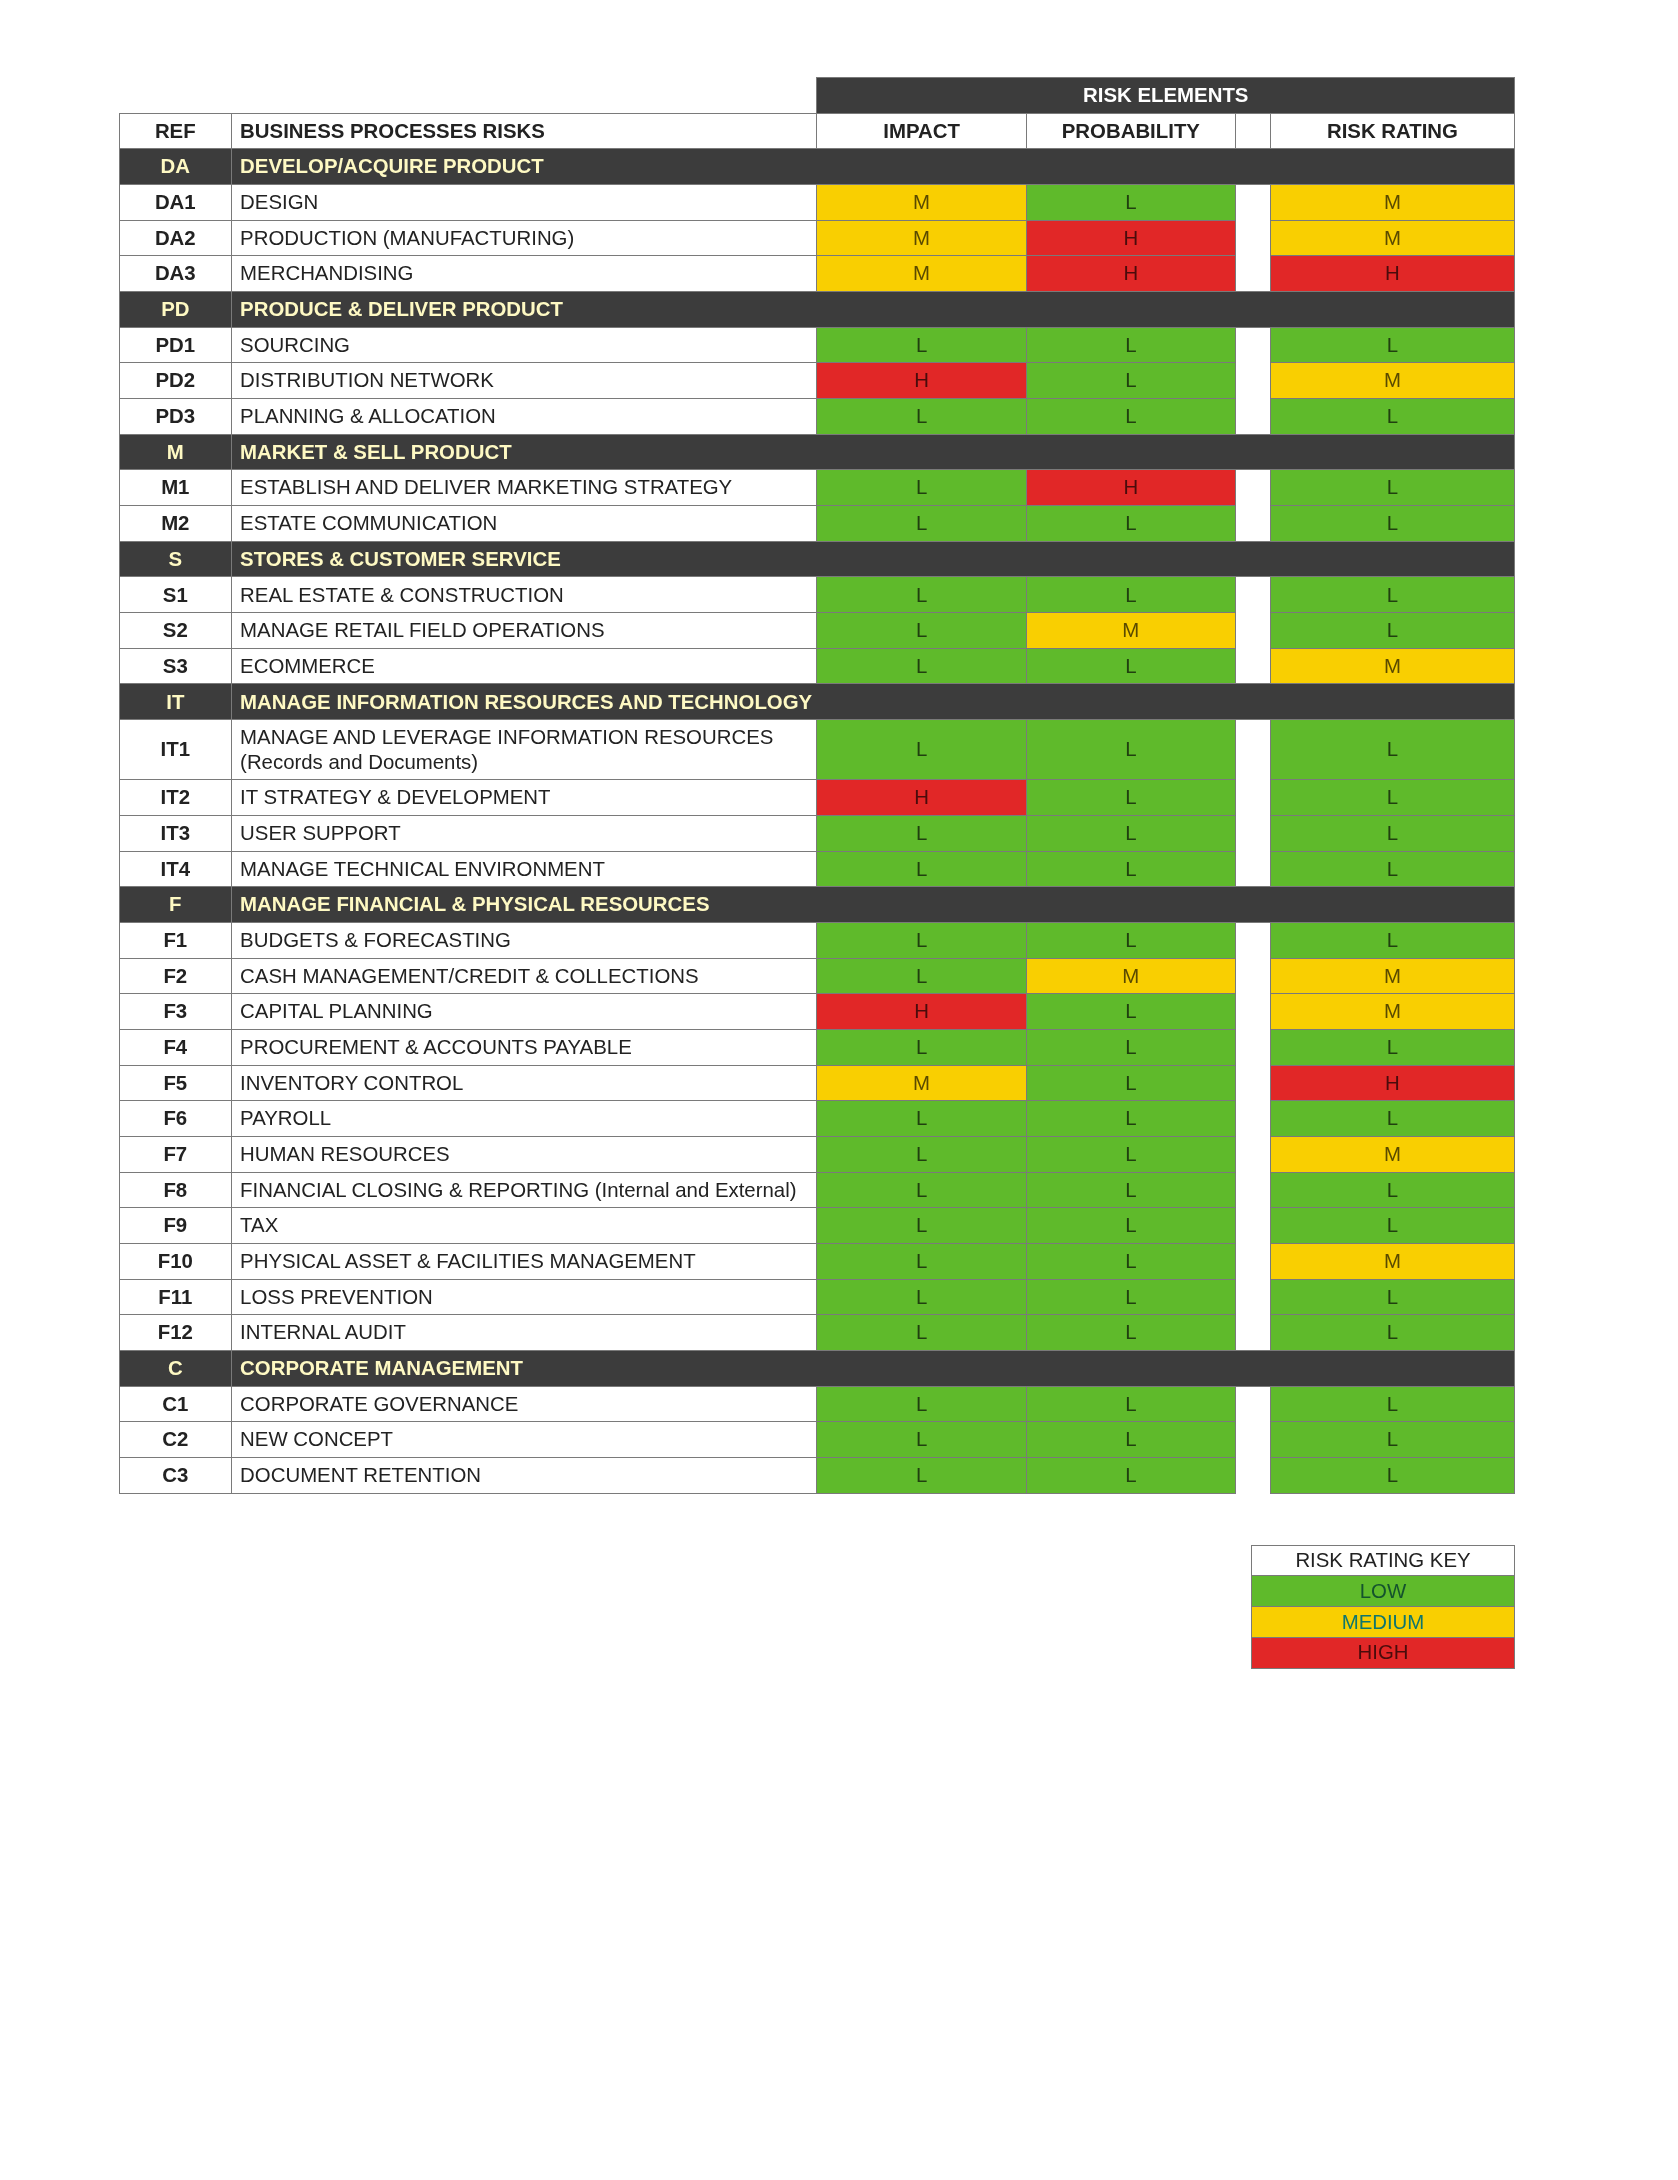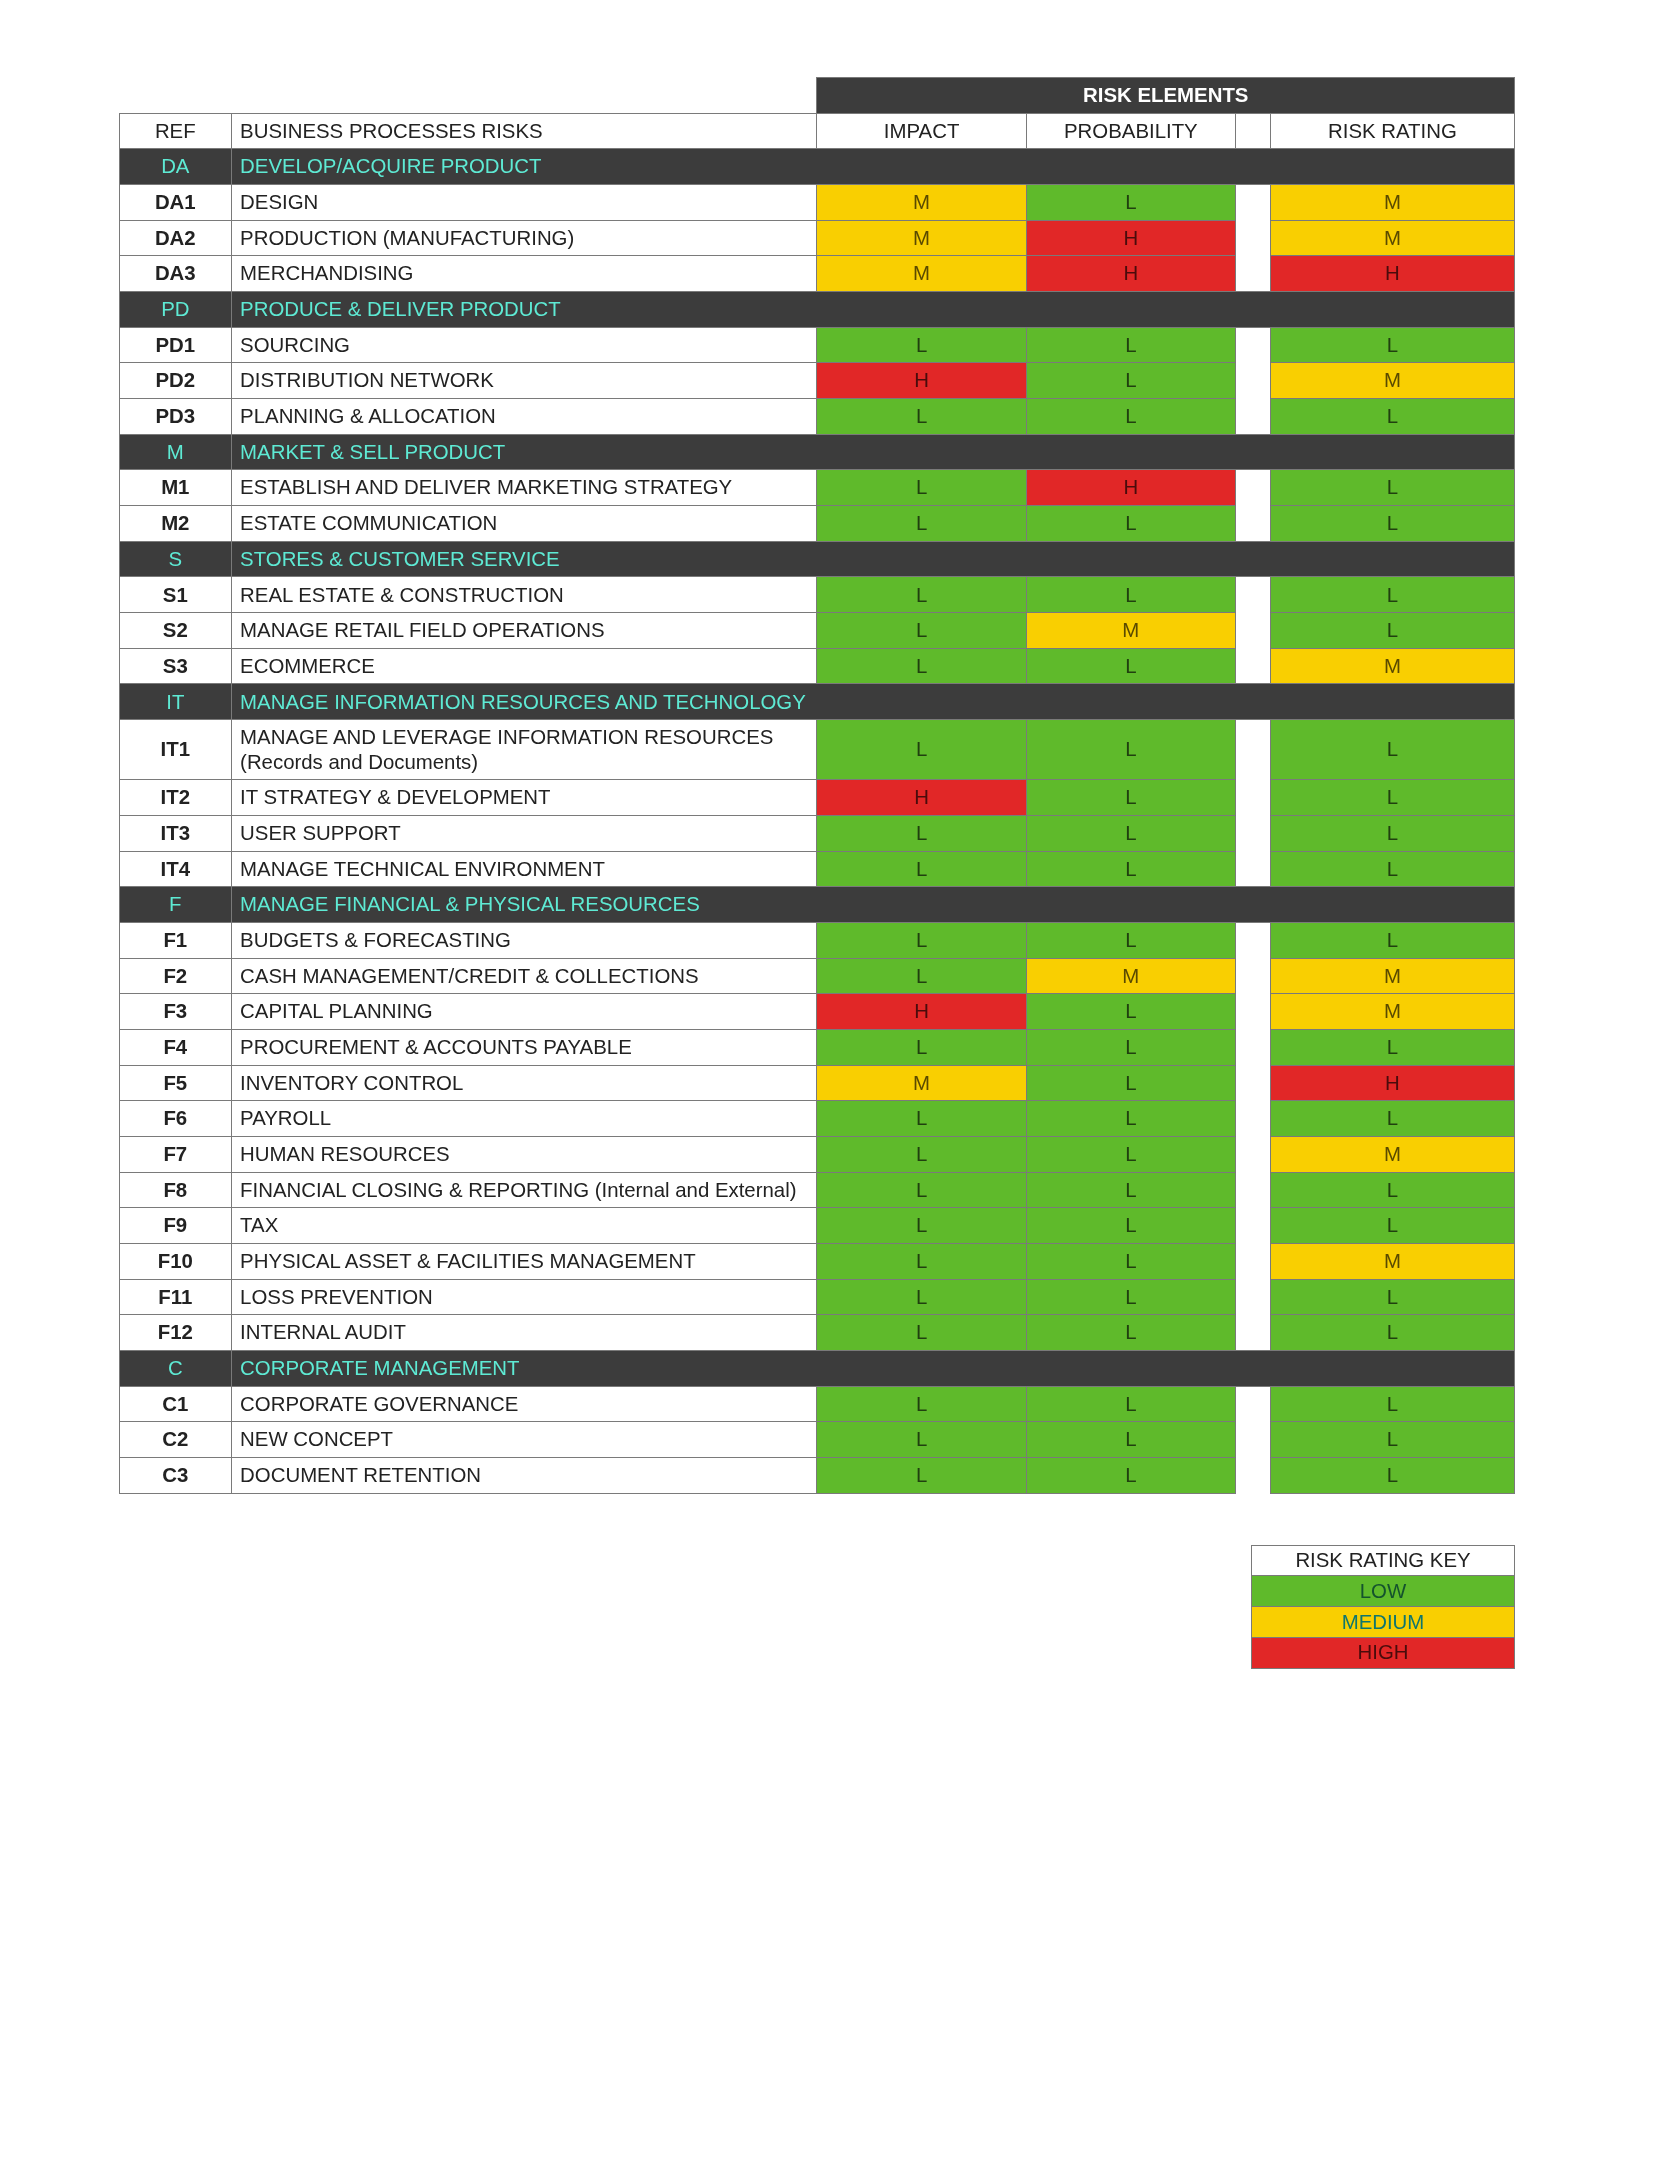--- a/index.html
+++ b/index.html
@@ -52,29 +52,29 @@
   .hdr-risk-elements {
     background: var(--dark);
     color: #fff;
     font-weight: 700;
     text-align: center;
     font-size: 25.6px;
     padding: 8.5px 0;
     border-color: var(--dark);
   }
   .colhead {
-    font-weight: 400;
+    font-weight: 700;
     text-align: center;
     background: #ffffff;
   }
   .colhead.left { text-align: left; }
   .section-row td {
     background: var(--dark);
-    color: #5eead4;
-    font-weight: 400;
+    color: #fef9c3;
+    font-weight: 700;
     border-color: var(--dark);
   }
   .section-row td.sec-ref { text-align: center; }
   .section-row td.sec-desc { text-align: left; }
   .ref-cell { font-weight: 700; text-align: center; background:#fff; }
   .desc-cell { font-weight: 400; text-align: left; background:#fff; }
   .val-cell {
     text-align: center;
     font-weight: 400;
     font-size: 20.4px;

